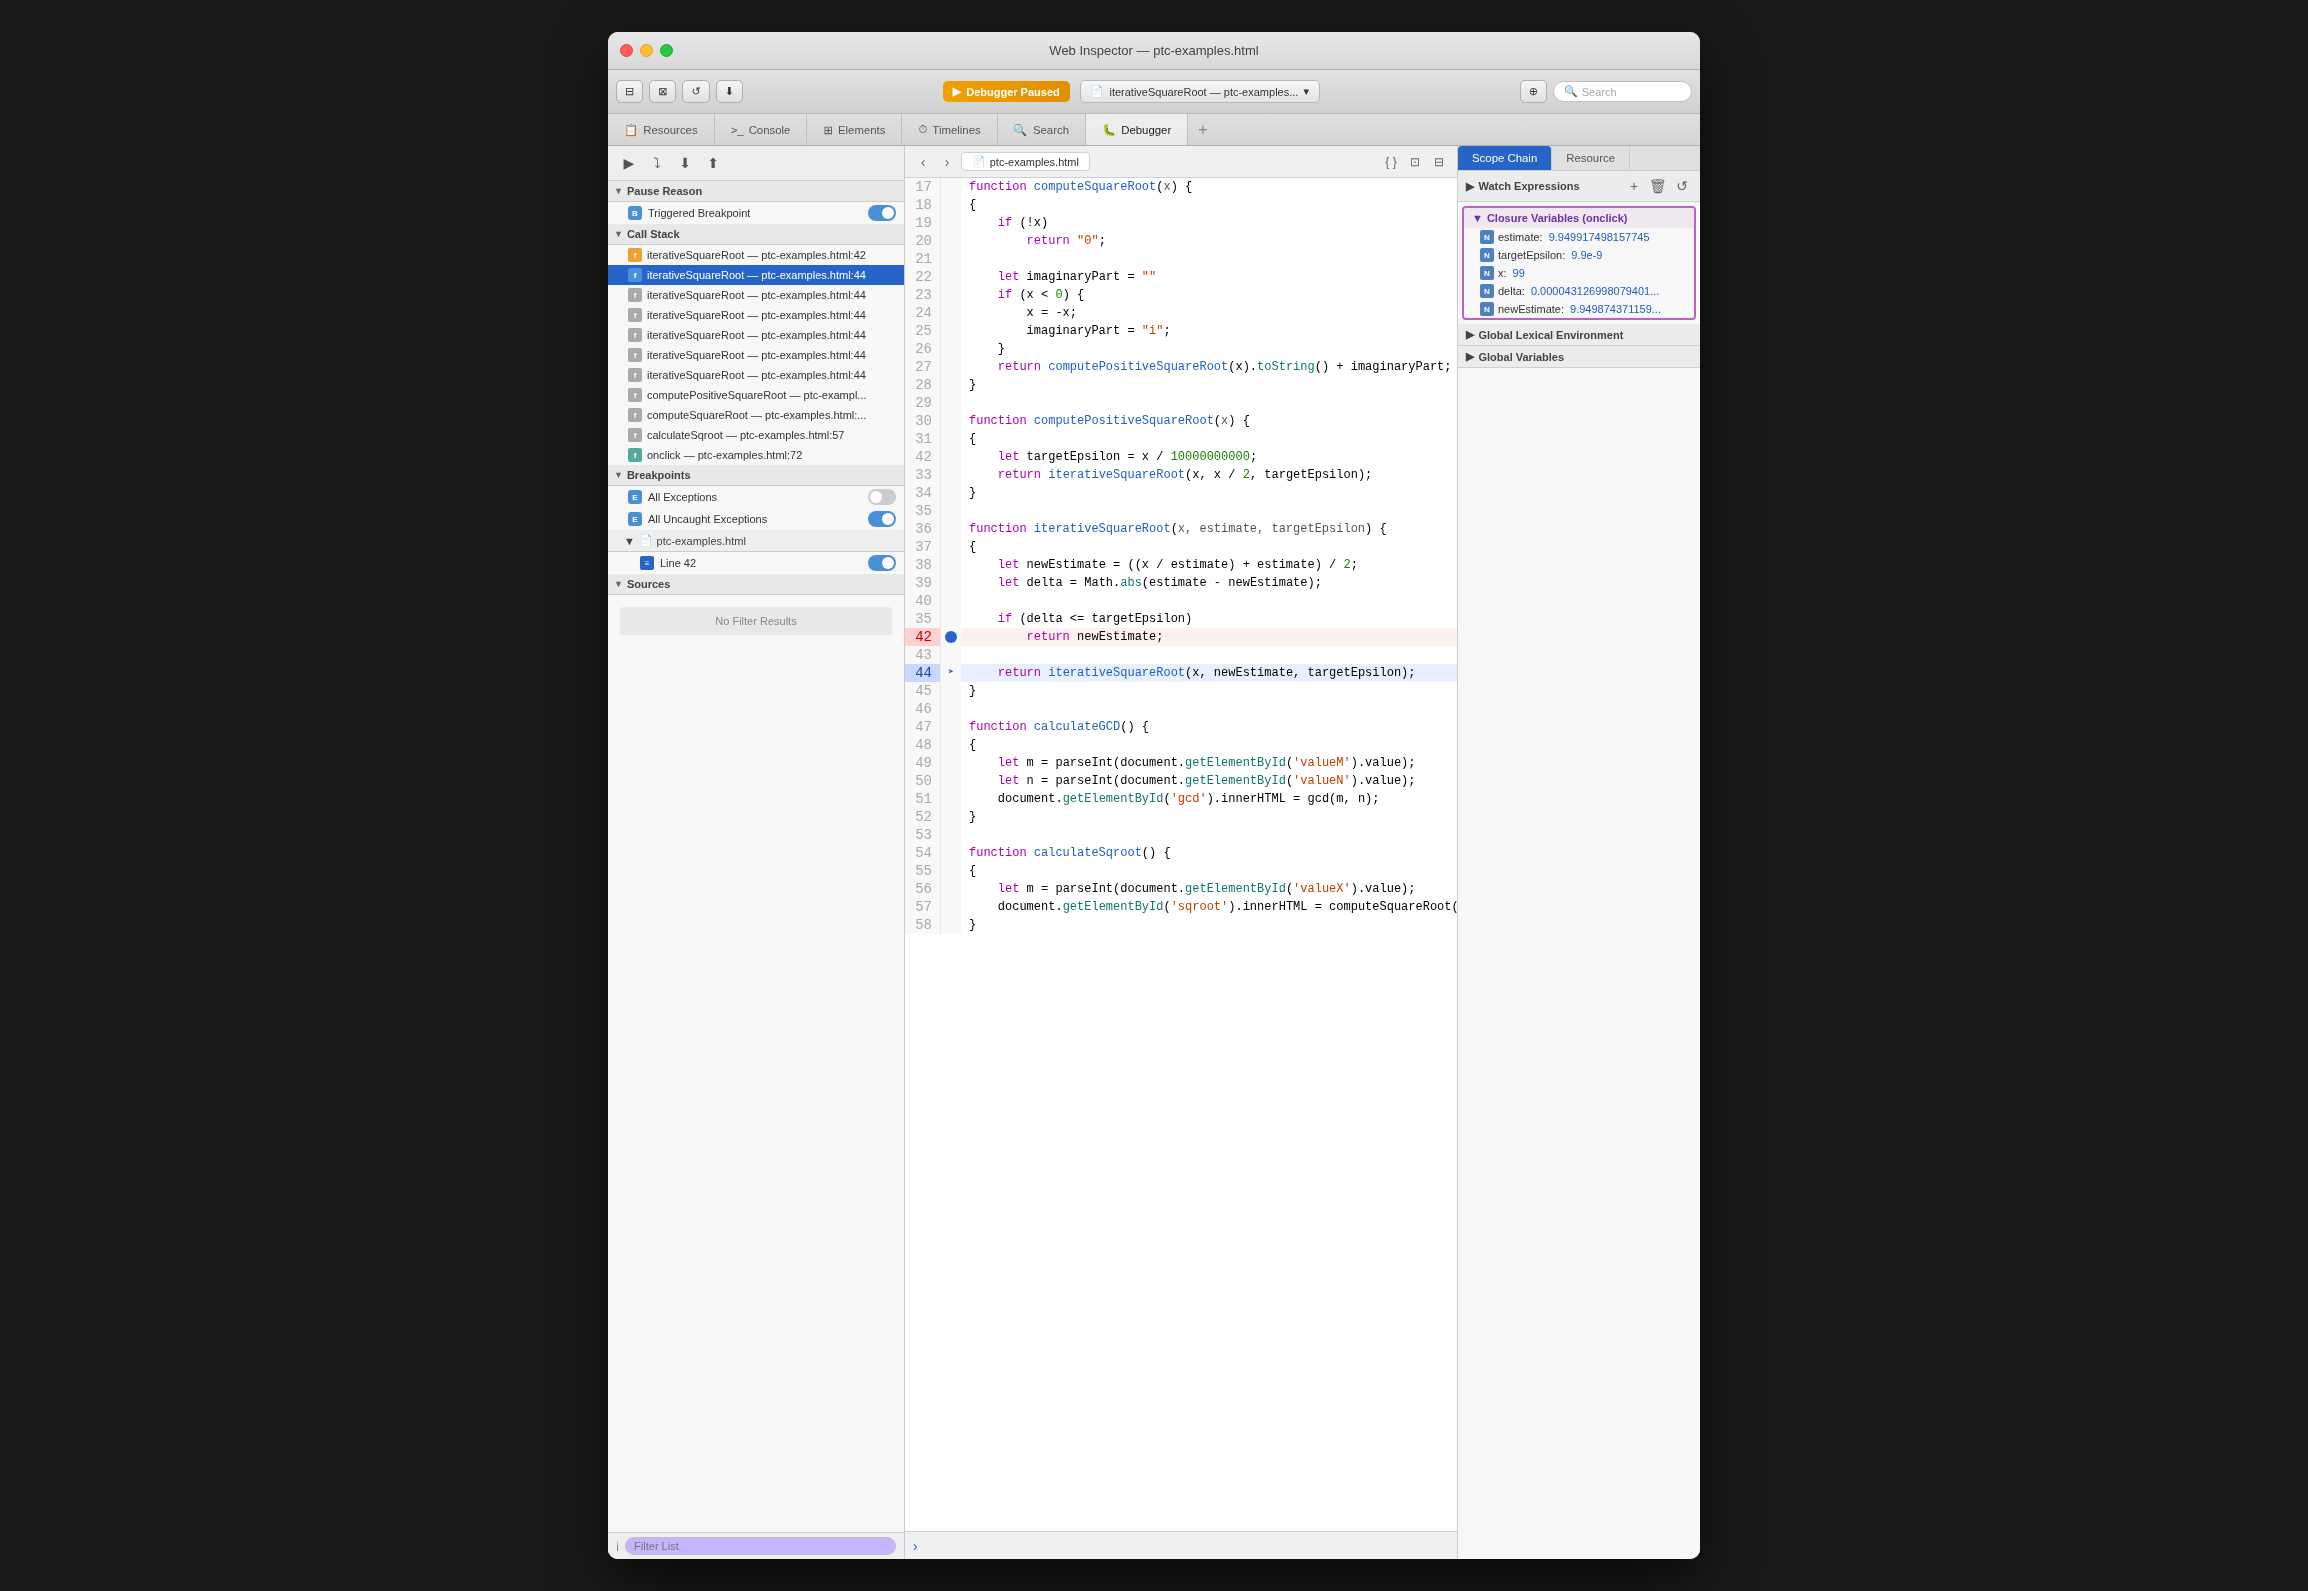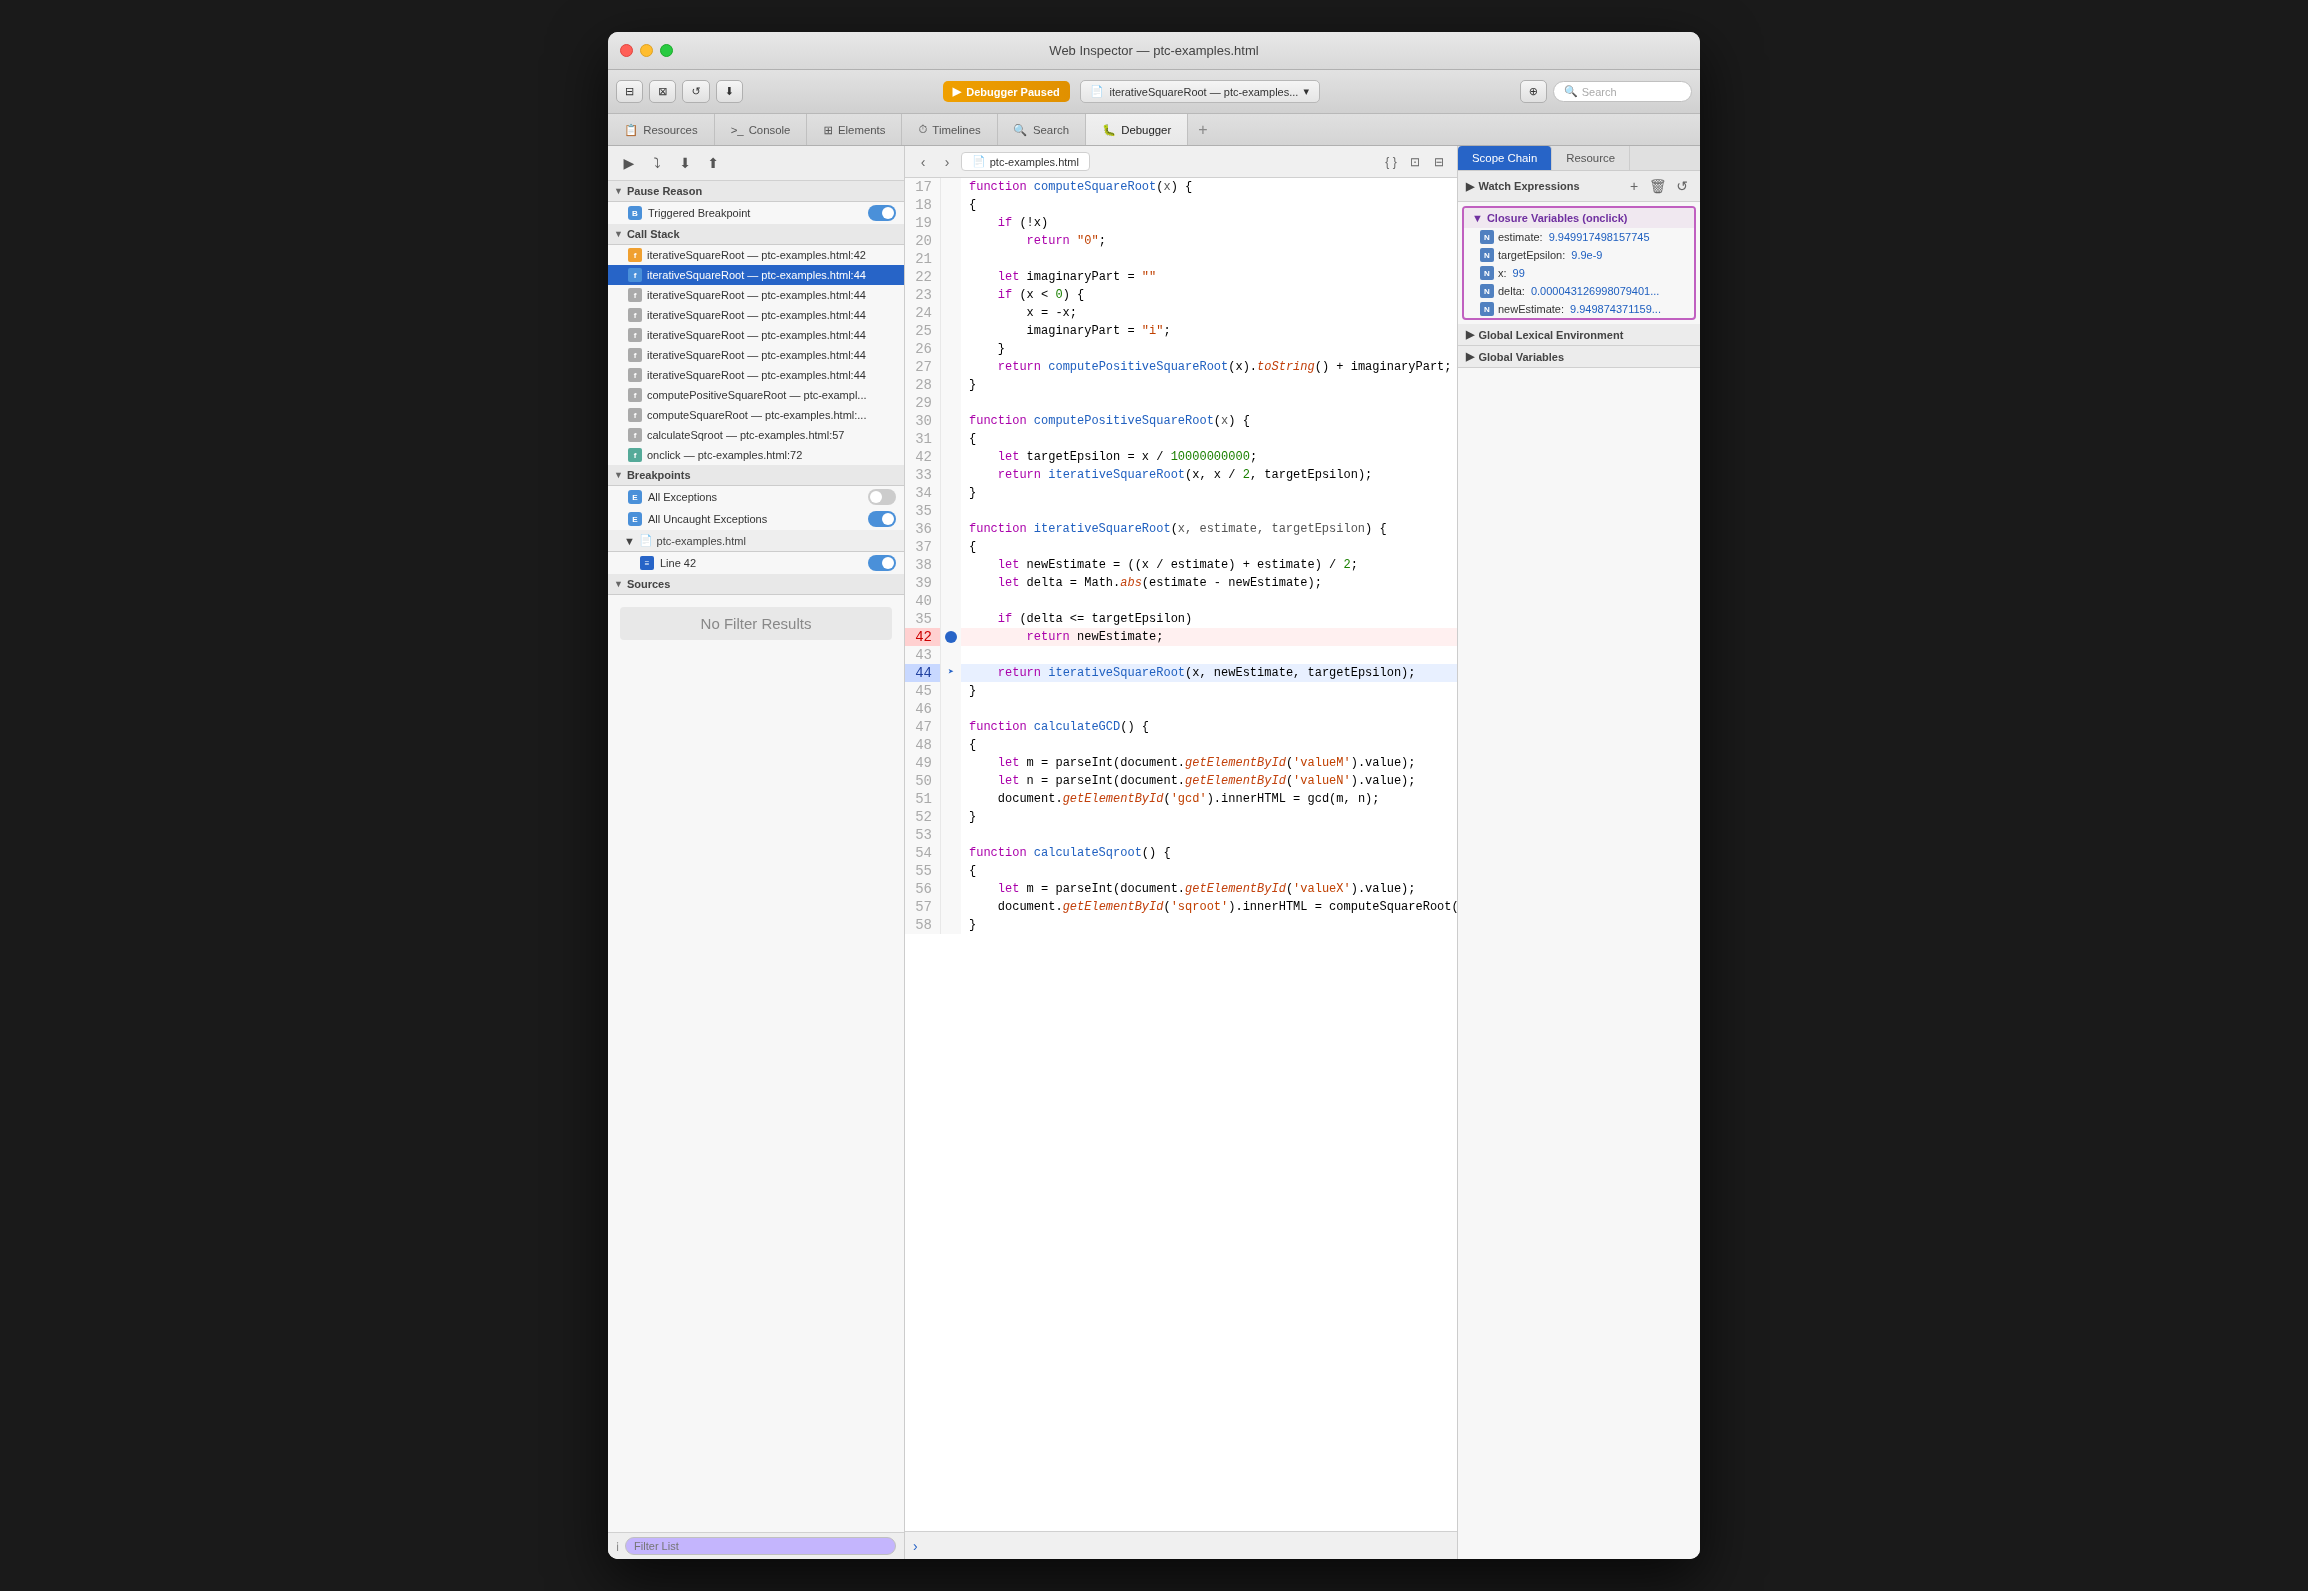--- a/index.html
+++ b/index.html
@@ -227,21 +227,21 @@
       border-radius: 50%;
     }
     .toggle-switch.off {
       background: #ccc;
     }
     .toggle-switch.off::after { right: auto; left: 2px; }
     .no-filter {
       text-align: center;
       padding: 8px;
       color: #888;
-      font-size: 15px;
+      font-size: 11px;
       background: #e8e8e8;
       margin: 6px;
       border-radius: 4px;
     }
     
     .filter-bar {
       padding: 4px 8px;
       background: #eeeeee;
       border-top: 1px solid #d0d0d0;
       display: flex;
@@ -348,21 +348,21 @@
     }
     .arrow-marker {
       color: #2764c7;
       font-size: 10px;
     }
     
     .kw { color: #aa00aa; font-weight: 500; }
     .fn { color: #2060c0; }
     .str { color: #c04000; }
     .num { color: #1a8000; }
-    .method { color: #c2410c; font-style: italic; }
+    .method { color: #0f766e; }
     .param { color: #555; }
     
     .console-bar {
       height: 28px;
       background: #f0f0f0;
       border-top: 1px solid #d0d0d0;
       display: flex;
       align-items: center;
       padding: 0 8px;
     }

